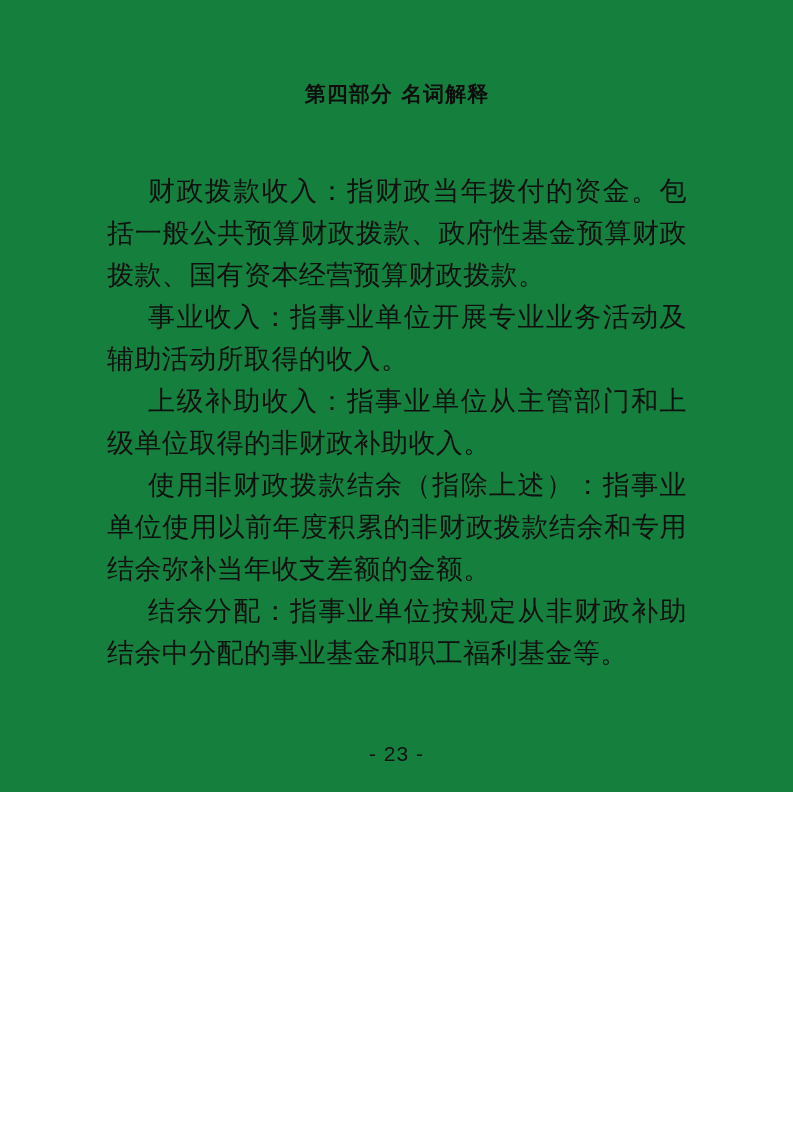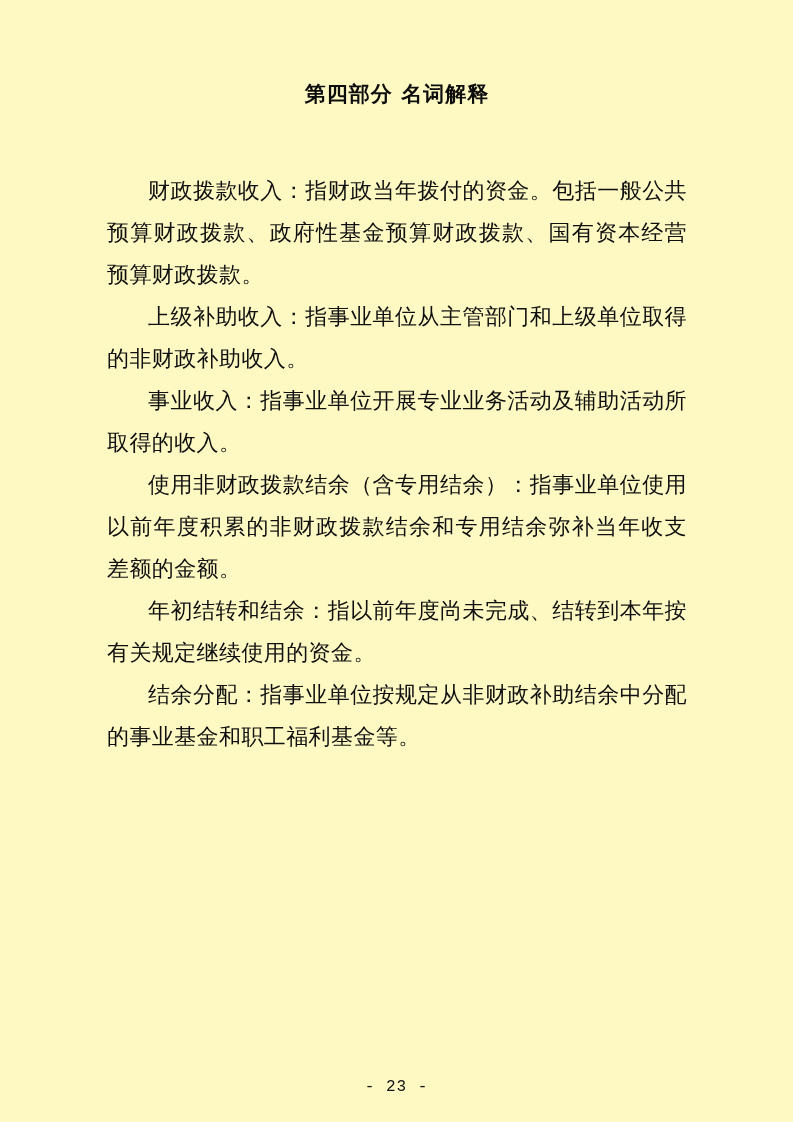--- a/index.html
+++ b/index.html
@@ -3,22 +3,22 @@
 <meta charset="utf-8">
 <style>
   html, body {
     margin: 0;
     padding: 0;
     background: #ffffff;
   }
   .page {
     position: relative;
     width: 793px;
-    height: 1122px;
-    background: #fef9c3;
+    height: 792px;
+    background: #15803d;
     margin: 0 auto;
     overflow: hidden;
     box-sizing: border-box;
   }
   .content {
     position: absolute;
     left: 107px;
     top: 0;
     width: 580px;
     height: 1122px;
@@ -31,54 +31,53 @@
     text-align: center;
     letter-spacing: 1px;
     margin: 0;
     padding-top: 80px;
   }
   .body-block {
     margin-top: 62px;
   }
   .para {
     font-family: "DejaVu Serif", "Liberation Serif", serif;
-    font-size: 22px;
+    font-size: 27px;
     color: #101010;
     line-height: 42px;
     text-align: justify;
     text-justify: inter-ideograph;
     text-indent: 41px;
     margin: 0 0 0 0;
     letter-spacing: 0.4px;
   }
   .footer {
     position: absolute;
     left: 0;
     right: 0;
     bottom: 26px;
     text-align: center;
-    font-family: Liberation Mono, monospace;
-    font-size: 16px;
+    font-family: Liberation Sans, sans-serif;
+    font-size: 21px;
     color: #111111;
     letter-spacing: 1px;
   }
 </style>
 </head>
 <body>
 
 <div class="page">
   <div class="content">
 
     <h1 class="doc-title">第四部分  名词解释</h1>
 
     <div class="body-block">
       <p class="para">财政拨款收入：指财政当年拨付的资金。包括一般公共预算财政拨款、政府性基金预算财政拨款、国有资本经营预算财政拨款。</p>
+      <p class="para">事业收入：指事业单位开展专业业务活动及辅助活动所取得的收入。</p>
       <p class="para">上级补助收入：指事业单位从主管部门和上级单位取得的非财政补助收入。</p>
-      <p class="para">事业收入：指事业单位开展专业业务活动及辅助活动所取得的收入。</p>
-      <p class="para">使用非财政拨款结余（含专用结余）：指事业单位使用以前年度积累的非财政拨款结余和专用结余弥补当年收支差额的金额。</p>
-      <p class="para">年初结转和结余：指以前年度尚未完成、结转到本年按有关规定继续使用的资金。</p>
+      <p class="para">使用非财政拨款结余（指除上述）：指事业单位使用以前年度积累的非财政拨款结余和专用结余弥补当年收支差额的金额。</p>
       <p class="para">结余分配：指事业单位按规定从非财政补助结余中分配的事业基金和职工福利基金等。</p>
     </div>
 
   </div>
 
   <div class="footer">- 23 -</div>
 </div>
 
 </body></html>

